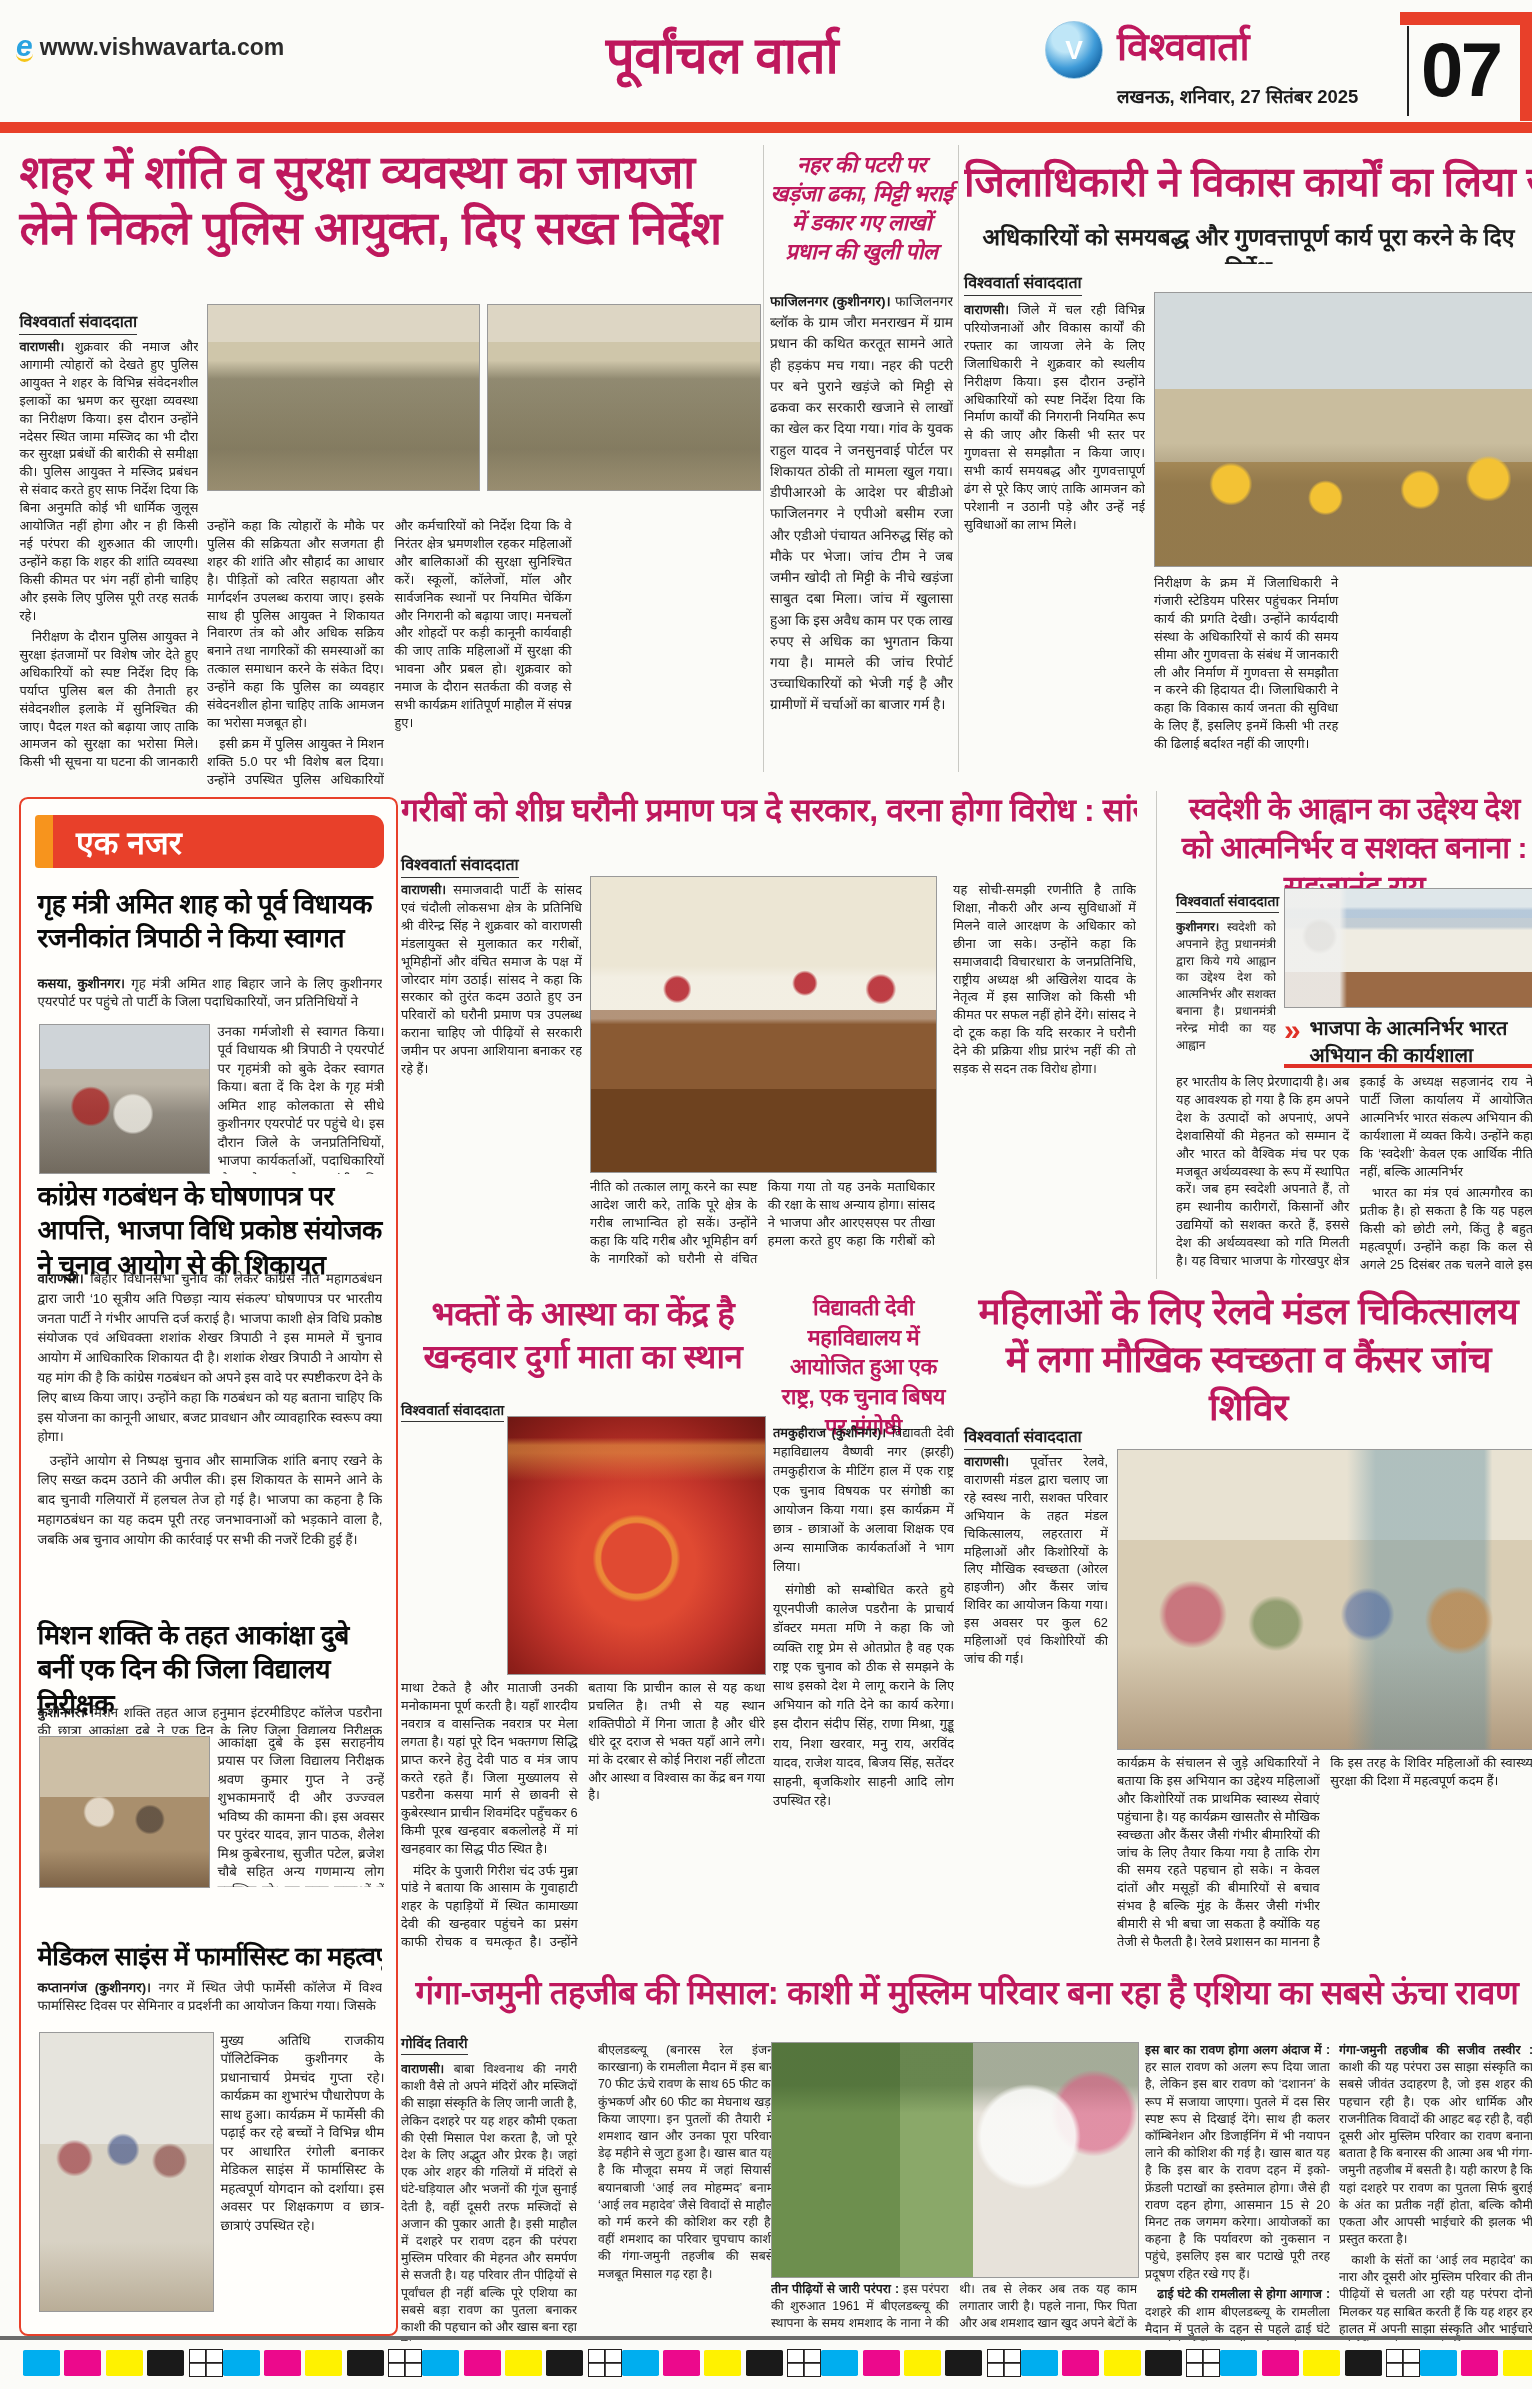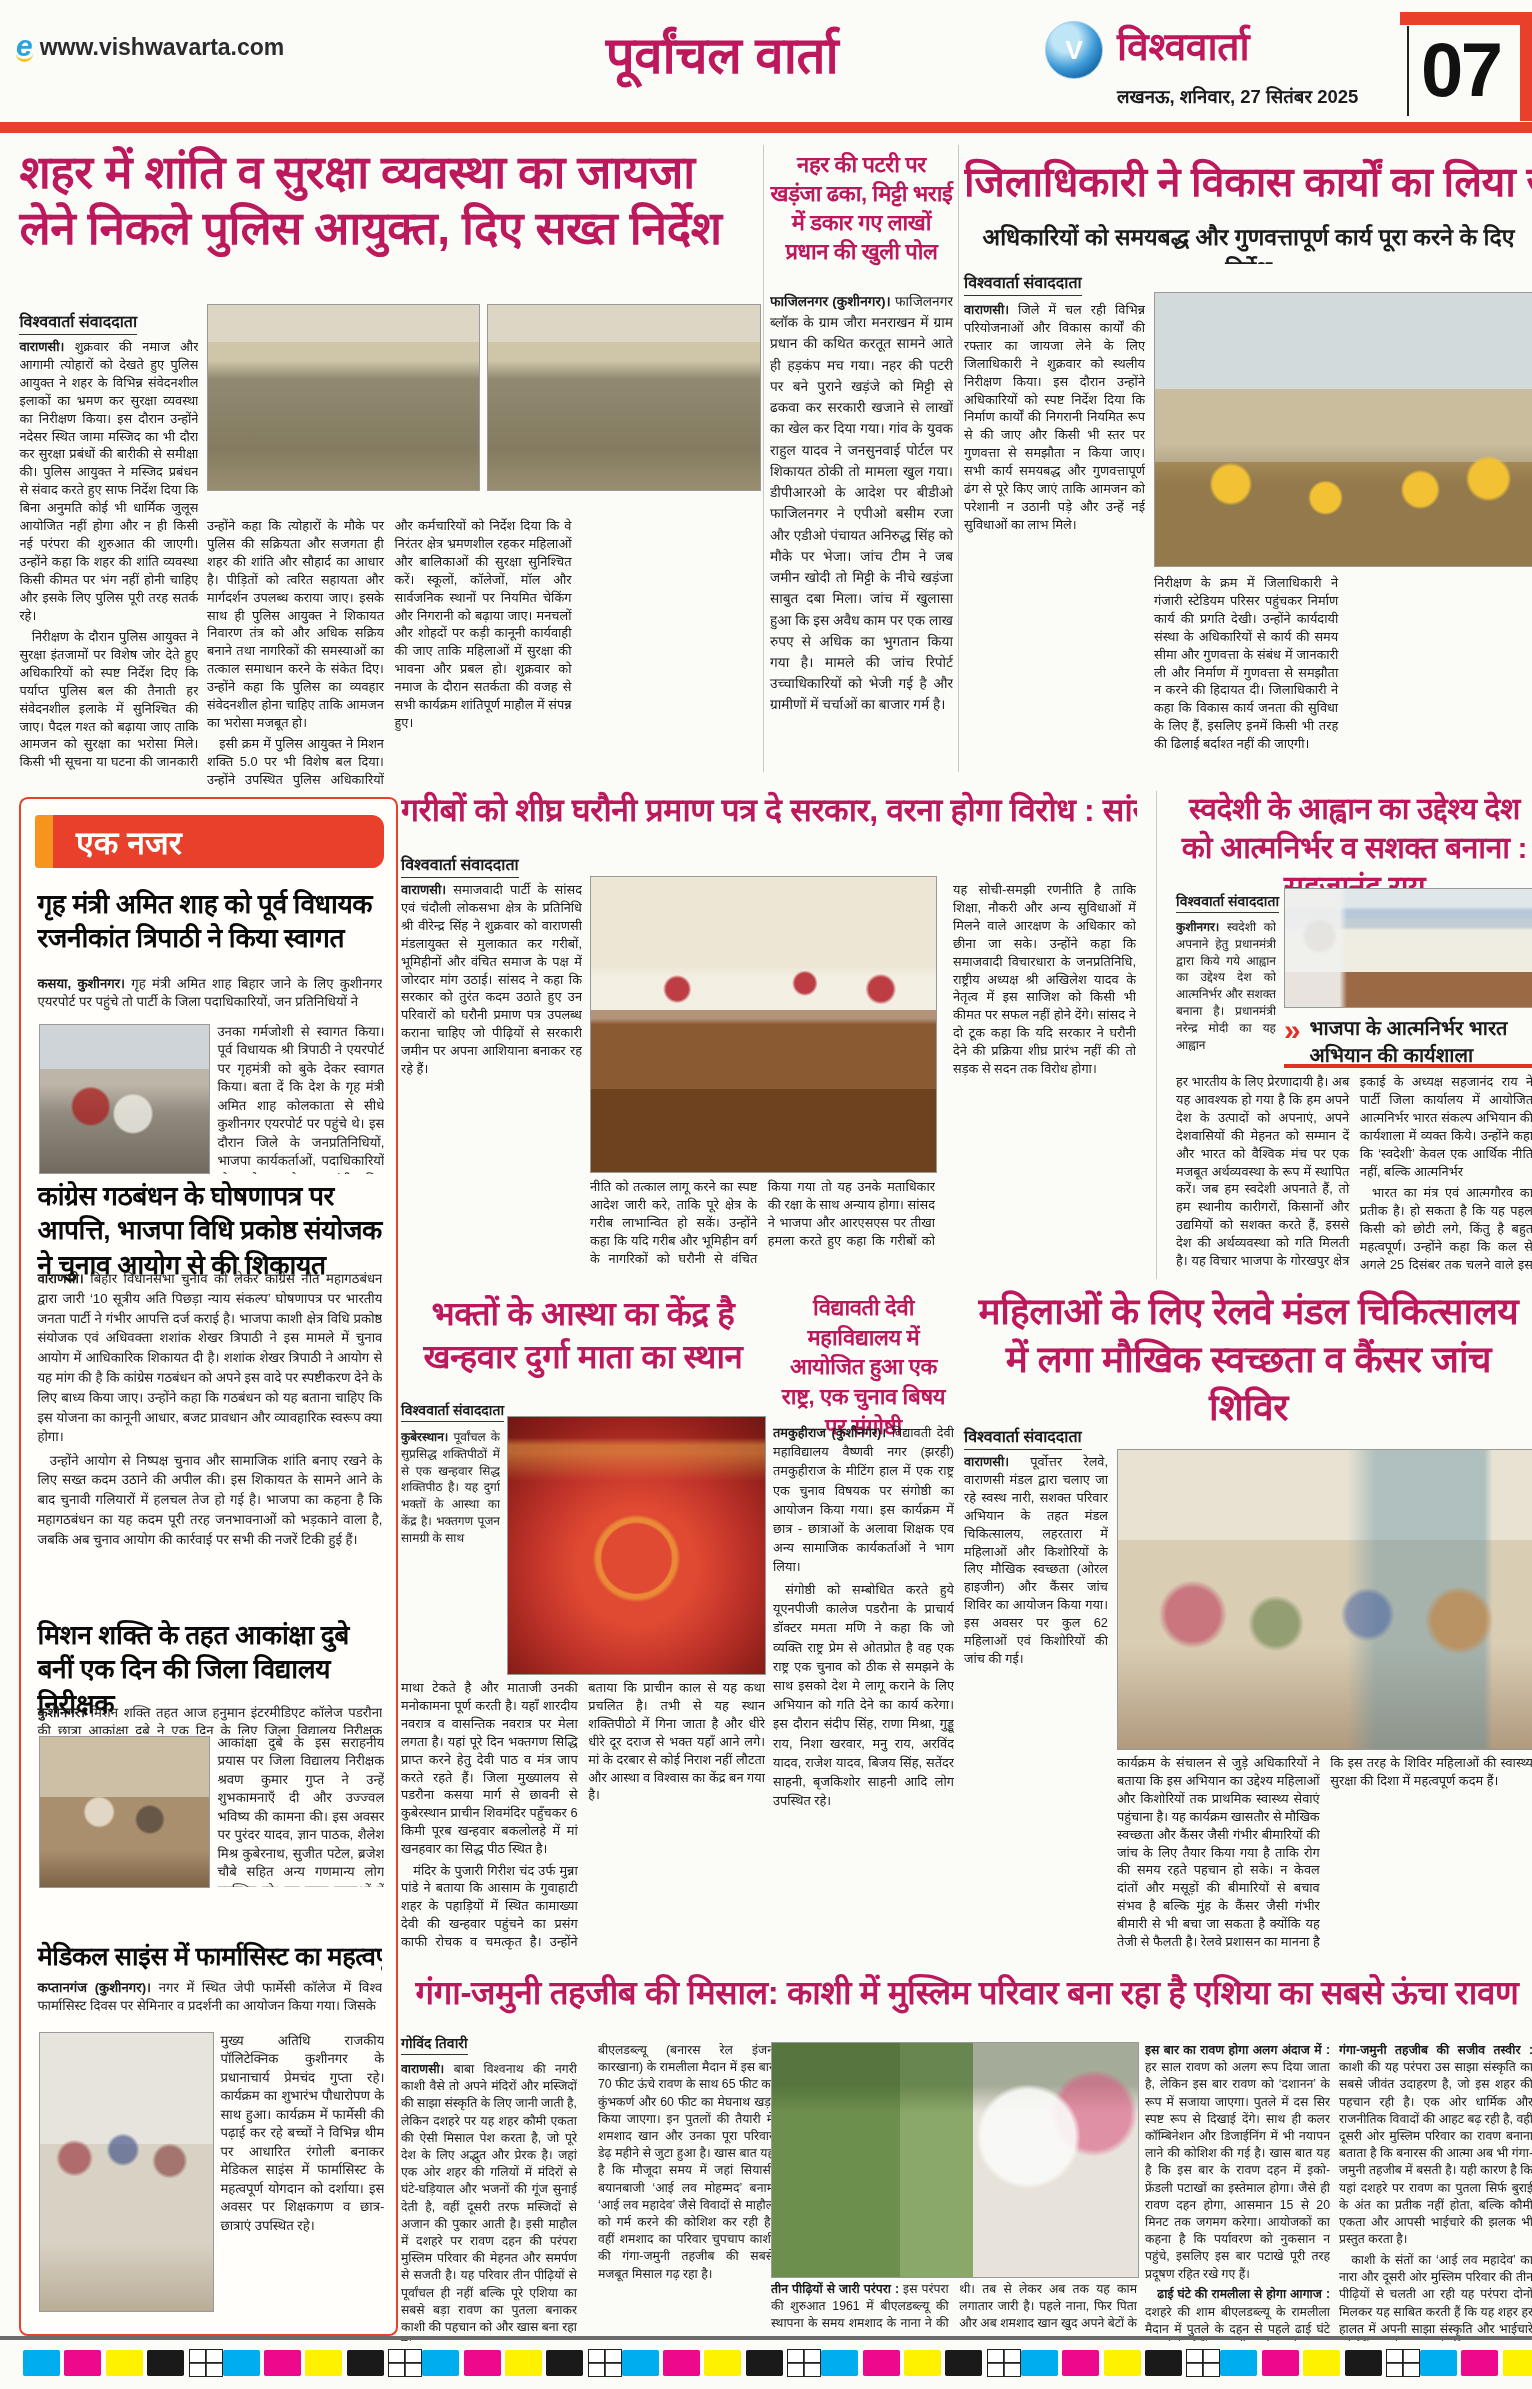--- a/index.html
+++ b/index.html
@@ -112,21 +112,21 @@
   </div>
   <div class="abs photo ph-police" style="left:207px;top:304px;width:271px;height:185px;"></div>
   <div class="abs photo ph-police" style="left:487px;top:304px;width:272px;height:185px;"></div>
   <div class="abs body cols3" style="left:207px;top:517px;width:552px;height:273px;">
     <p>उन्होंने कहा कि त्योहारों के मौके पर पुलिस की सक्रियता और सजगता ही शहर की शांति और सौहार्द का आधार है। पीड़ितों को त्वरित सहायता और मार्गदर्शन उपलब्ध कराया जाए। इसके साथ ही पुलिस आयुक्त ने शिकायत निवारण तंत्र को और अधिक सक्रिय बनाने तथा नागरिकों की समस्याओं का तत्काल समाधान करने के संकेत दिए। उन्होंने कहा कि पुलिस का व्यवहार संवेदनशील होना चाहिए ताकि आमजन का भरोसा मजबूत हो।</p>
     <p>इसी क्रम में पुलिस आयुक्त ने मिशन शक्ति 5.0 पर भी विशेष बल दिया। उन्होंने उपस्थित पुलिस अधिकारियों और कर्मचारियों को निर्देश दिया कि वे निरंतर क्षेत्र भ्रमणशील रहकर महिलाओं और बालिकाओं की सुरक्षा सुनिश्चित करें। स्कूलों, कॉलेजों, मॉल और सार्वजनिक स्थानों पर नियमित चेकिंग और निगरानी को बढ़ाया जाए। मनचलों और शोहदों पर कड़ी कानूनी कार्यवाही की जाए ताकि महिलाओं में सुरक्षा की भावना और प्रबल हो। शुक्रवार को नमाज के दौरान सतर्कता की वजह से सभी कार्यक्रम शांतिपूर्ण माहौल में संपन्न हुए।</p>
   </div>
 
   <div class="abs vrule" style="left:763px;top:145px;height:627px;"></div>
 
-  <div class="abs hl ctr" style="left:770px;top:150px;width:183px;height:130px;font-size:22px;line-height:1.32;">नहर की पटरी पर खड़ंजा ढका, मिट्टी भराई में डकार गए लाखों प्रधान की खुली पोल</div>
+  <div class="abs hl ctr" style="left:770px;top:150px;width:183px;height:130px;font-size:22px;line-height:1.32;font-style:italic;">नहर की पटरी पर खड़ंजा ढका, मिट्टी भराई में डकार गए लाखों प्रधान की खुली पोल</div>
   <div class="abs body" style="left:770px;top:291px;width:183px;height:481px;font-size:13.7px;line-height:1.55;">
     <p><b class="dl">फाजिलनगर (कुशीनगर)।</b> <span>फाजिलनगर ब्लॉक के ग्राम जौरा मनराखन में ग्राम प्रधान की कथित करतूत सामने आते ही हड़कंप मच गया। नहर की पटरी पर बने पुराने खड़ंजे को मिट्टी से ढकवा कर सरकारी खजाने से लाखों का खेल कर दिया गया। गांव के युवक राहुल यादव ने जनसुनवाई पोर्टल पर शिकायत ठोकी तो मामला खुल गया। डीपीआरओ के आदेश पर बीडीओ फाजिलनगर ने एपीओ बसीम रजा और एडीओ पंचायत अनिरुद्ध सिंह को मौके पर भेजा। जांच टीम ने जब जमीन खोदी तो मिट्टी के नीचे खड़ंजा साबुत दबा मिला। जांच में खुलासा हुआ कि इस अवैध काम पर एक लाख रुपए से अधिक का भुगतान किया गया है। मामले की जांच रिपोर्ट उच्चाधिकारियों को भेजी गई है और ग्रामीणों में चर्चाओं का बाजार गर्म है।</span></p>
   </div>
 
   <div class="abs vrule" style="left:958px;top:145px;height:627px;"></div>
 
   <div class="abs hl ctr nowrap" style="left:964px;top:157px;width:569px;height:58px;font-size:41px;">जिलाधिकारी ने विकास कार्यों का लिया जायजा</div>
   <div class="abs ctr" style="left:964px;top:220px;width:569px;height:44px;font-size:23px;font-weight:700;overflow:hidden;">अधिकारियों को समयबद्ध और गुणवत्तापूर्ण कार्य पूरा करने के दिए निर्देश</div>
   <div class="abs" style="left:964px;top:271px;">
     <span class="byline">विश्ववार्ता संवाददाता</span>
@@ -214,23 +214,20 @@
   <div class="abs pq-rule" style="left:1284px;top:1064px;width:248px;"></div>
   <div class="abs body cols2" style="left:1176px;top:1073px;width:357px;height:206px;">
     <p>हर भारतीय के लिए प्रेरणादायी है। अब यह आवश्यक हो गया है कि हम अपने देश के उत्पादों को अपनाएं, अपने देशवासियों की मेहनत को सम्मान दें और भारत को वैश्विक मंच पर एक मजबूत अर्थव्यवस्था के रूप में स्थापित करें। जब हम स्वदेशी अपनाते हैं, तो हम स्थानीय कारीगरों, किसानों और उद्यमियों को सशक्त करते हैं, इससे देश की अर्थव्यवस्था को गति मिलती है। यह विचार भाजपा के गोरखपुर क्षेत्र इकाई के अध्यक्ष सहजानंद राय ने पार्टी जिला कार्यालय में आयोजित आत्मनिर्भर भारत संकल्प अभियान की कार्यशाला में व्यक्त किये। उन्होंने कहा कि ‘स्वदेशी’ केवल एक आर्थिक नीति नहीं, बल्कि आत्मनिर्भर</p>
     <p>भारत का मंत्र एवं आत्मगौरव का प्रतीक है। हो सकता है कि यह पहल किसी को छोटी लगे, किंतु है बहुत महत्वपूर्ण। उन्होंने कहा कि कल से अगले 25 दिसंबर तक चलने वाले इस अभियान में जिला स्तरीय प्रोफेशनल सम्मेलन, विद्यालयों में स्वदेशी संकल्प सेमिनार, जिला स्तरीय स्वदेशी मेला, मण्डल स्तरीय युवा एवं महिला सम्मेलन, मण्डल स्तर पर स्ट्रीट वेंडर, छोटे दुकानदारों एवं कारीगरों के सम्मेलन, जिला स्तर पर आत्मनिर्भर भारत संकल्प रथ व पदयात्रा का आयोजन किया जाएगा।</p>
   </div>
 
   <div class="abs hl ctr" style="left:401px;top:1293px;width:364px;height:104px;font-size:33px;line-height:1.3;">भक्तों के आस्था का केंद्र है खन्हवार दुर्गा माता का स्थान</div>
   <div class="abs" style="left:401px;top:1400px;">
     <span class="byline" style="font-size:14px;">विश्ववार्ता संवाददाता</span>
   </div>
-  <div class="abs body" style="left:401px;top:1429px;width:99px;height:247px;font-size:12px;">
-    <p><b class="dl">कुबेरस्थान।</b> <span>पूर्वांचल के सुप्रसिद्ध शक्तिपीठों में से एक खन्हवार सिद्ध शक्तिपीठ है। यह दुर्गा भक्तों के आस्था का केंद्र है। भक्तगण पूजन सामग्री के साथ</span></p>
-  </div>
   <div class="abs photo ph-shrine" style="left:507px;top:1416px;width:257px;height:257px;"></div>
   <div class="abs body cols2" style="left:401px;top:1679px;width:364px;height:289px;">
     <p>माथा टेकते है और माताजी उनकी मनोकामना पूर्ण करती है। यहाँ शारदीय नवरात्र व वासन्तिक नवरात्र पर मेला लगता है। यहां पूरे दिन भक्तगण सिद्धि प्राप्त करने हेतु देवी पाठ व मंत्र जाप करते रहते हैं। जिला मुख्यालय से पडरौना कसया मार्ग से छावनी से कुबेरस्थान प्राचीन शिवमंदिर पहुँचकर 6 किमी पूरब खन्हवार बकलोलहे में मां खनहवार का सिद्ध पीठ स्थित है।</p>
     <p>मंदिर के पुजारी गिरीश चंद उर्फ मुन्ना पांडे ने बताया कि आसाम के गुवाहाटी शहर के पहाड़ियों में स्थित कामाख्या देवी की खन्हवार पहुंचने का प्रसंग काफी रोचक व चमत्कृत है। उन्होंने बताया कि प्राचीन काल से यह कथा प्रचलित है। तभी से यह स्थान शक्तिपीठो में गिना जाता है और धीरे धीरे दूर दराज से भक्त यहाँ आने लगे। मां के दरबार से कोई निराश नहीं लौटता और आस्था व विश्वास का केंद्र बन गया है।</p>
   </div>
 
   <div class="abs hl ctr" style="left:773px;top:1293px;width:181px;height:125px;font-size:22px;line-height:1.35;">विद्यावती देवी महाविद्यालय में आयोजित हुआ एक राष्ट्र, एक चुनाव बिषय पर संगोष्ठी</div>
   <div class="abs body" style="left:773px;top:1423px;width:181px;height:544px;font-size:12.8px;line-height:1.5;">
     <p><b class="dl">तमकुहीराज (कुशीनगर)।</b> <span>विद्यावती देवी महाविद्यालय वैष्णवी नगर (झरही) तमकुहीराज के मीटिंग हाल में एक राष्ट्र एक चुनाव विषयक पर संगोष्ठी का आयोजन किया गया। इस कार्यक्रम में छात्र - छात्राओं के अलावा शिक्षक एव अन्य सामाजिक कार्यकर्ताओं ने भाग लिया।</span></p>
     <p>संगोष्ठी को सम्बोधित करते हुये यूएनपीजी कालेज पडरौना के प्राचार्य डॉक्टर ममता मणि ने कहा कि जो व्यक्ति राष्ट्र प्रेम से ओतप्रोत है वह एक राष्ट्र एक चुनाव को ठीक से समझने के साथ इसको देश मे लागू कराने के लिए अभियान को गति देने का कार्य करेगा। इस दौरान संदीप सिंह, राणा मिश्रा, गुड्डू राय, निशा खरवार, मनु राय, अरविंद यादव, राजेश यादव, बिजय सिंह, सतेंदर साहनी, बृजकिशोर साहनी आदि लोग उपस्थित रहे।</p>

